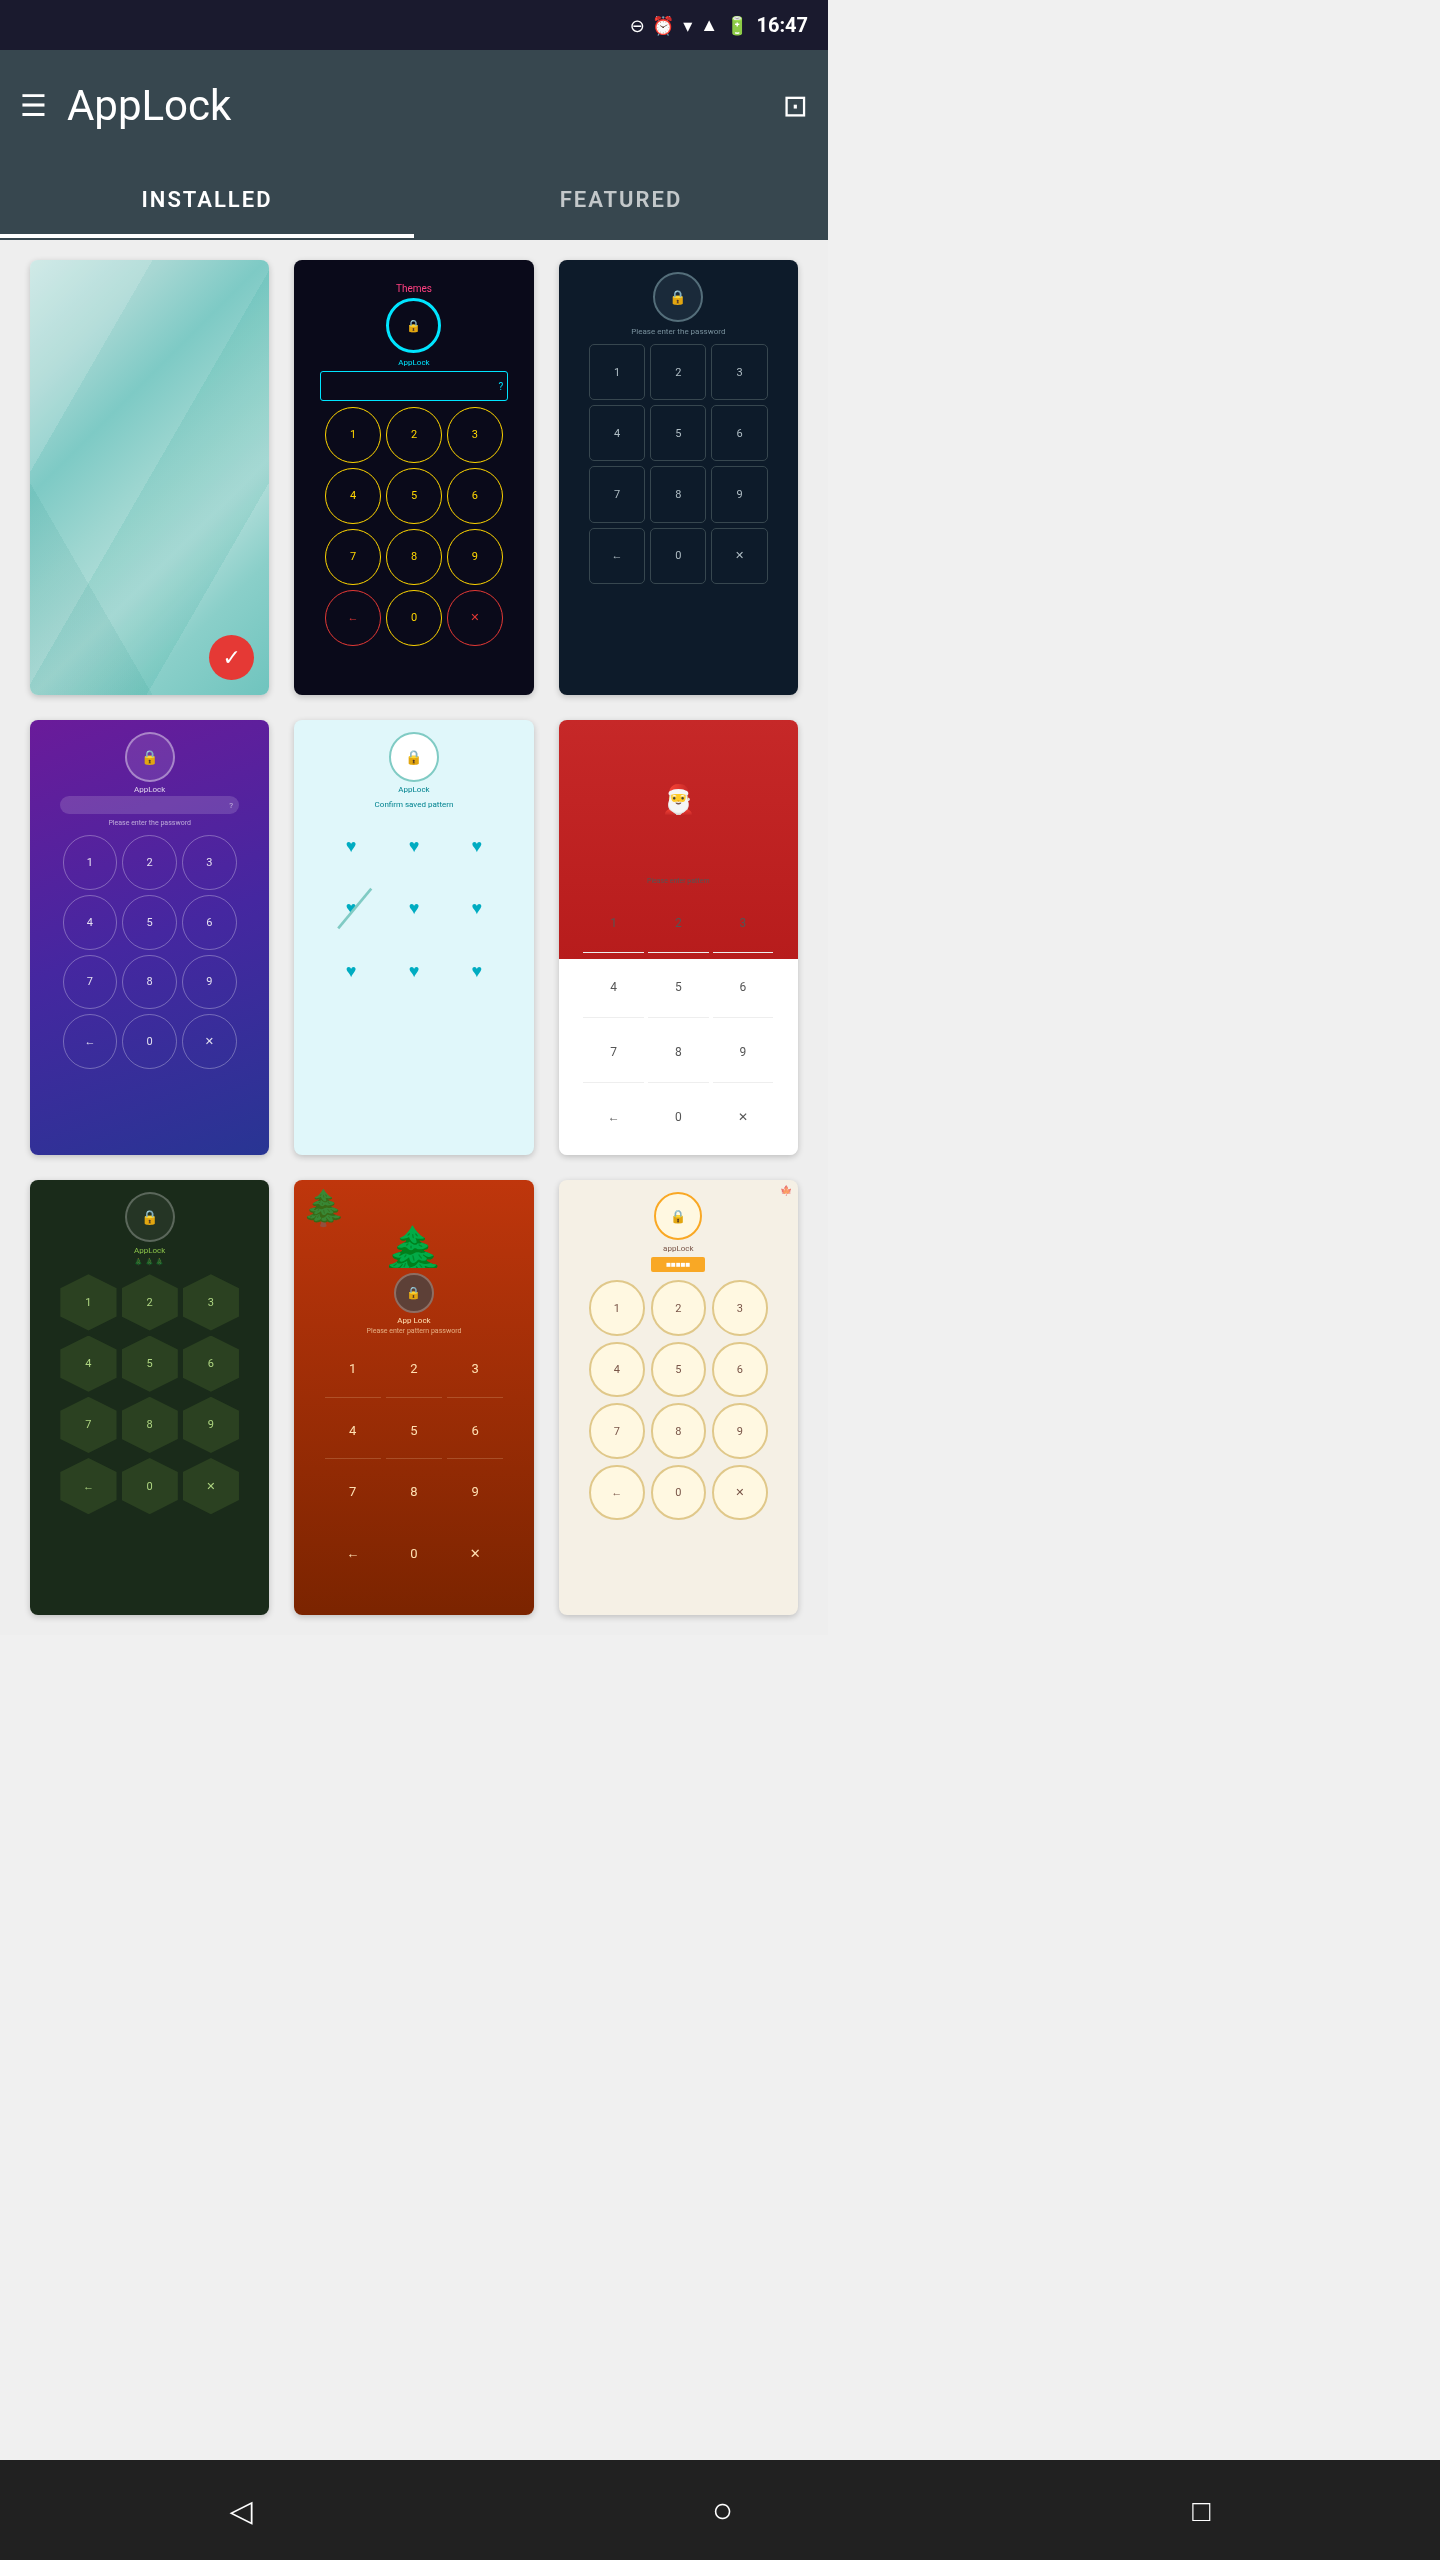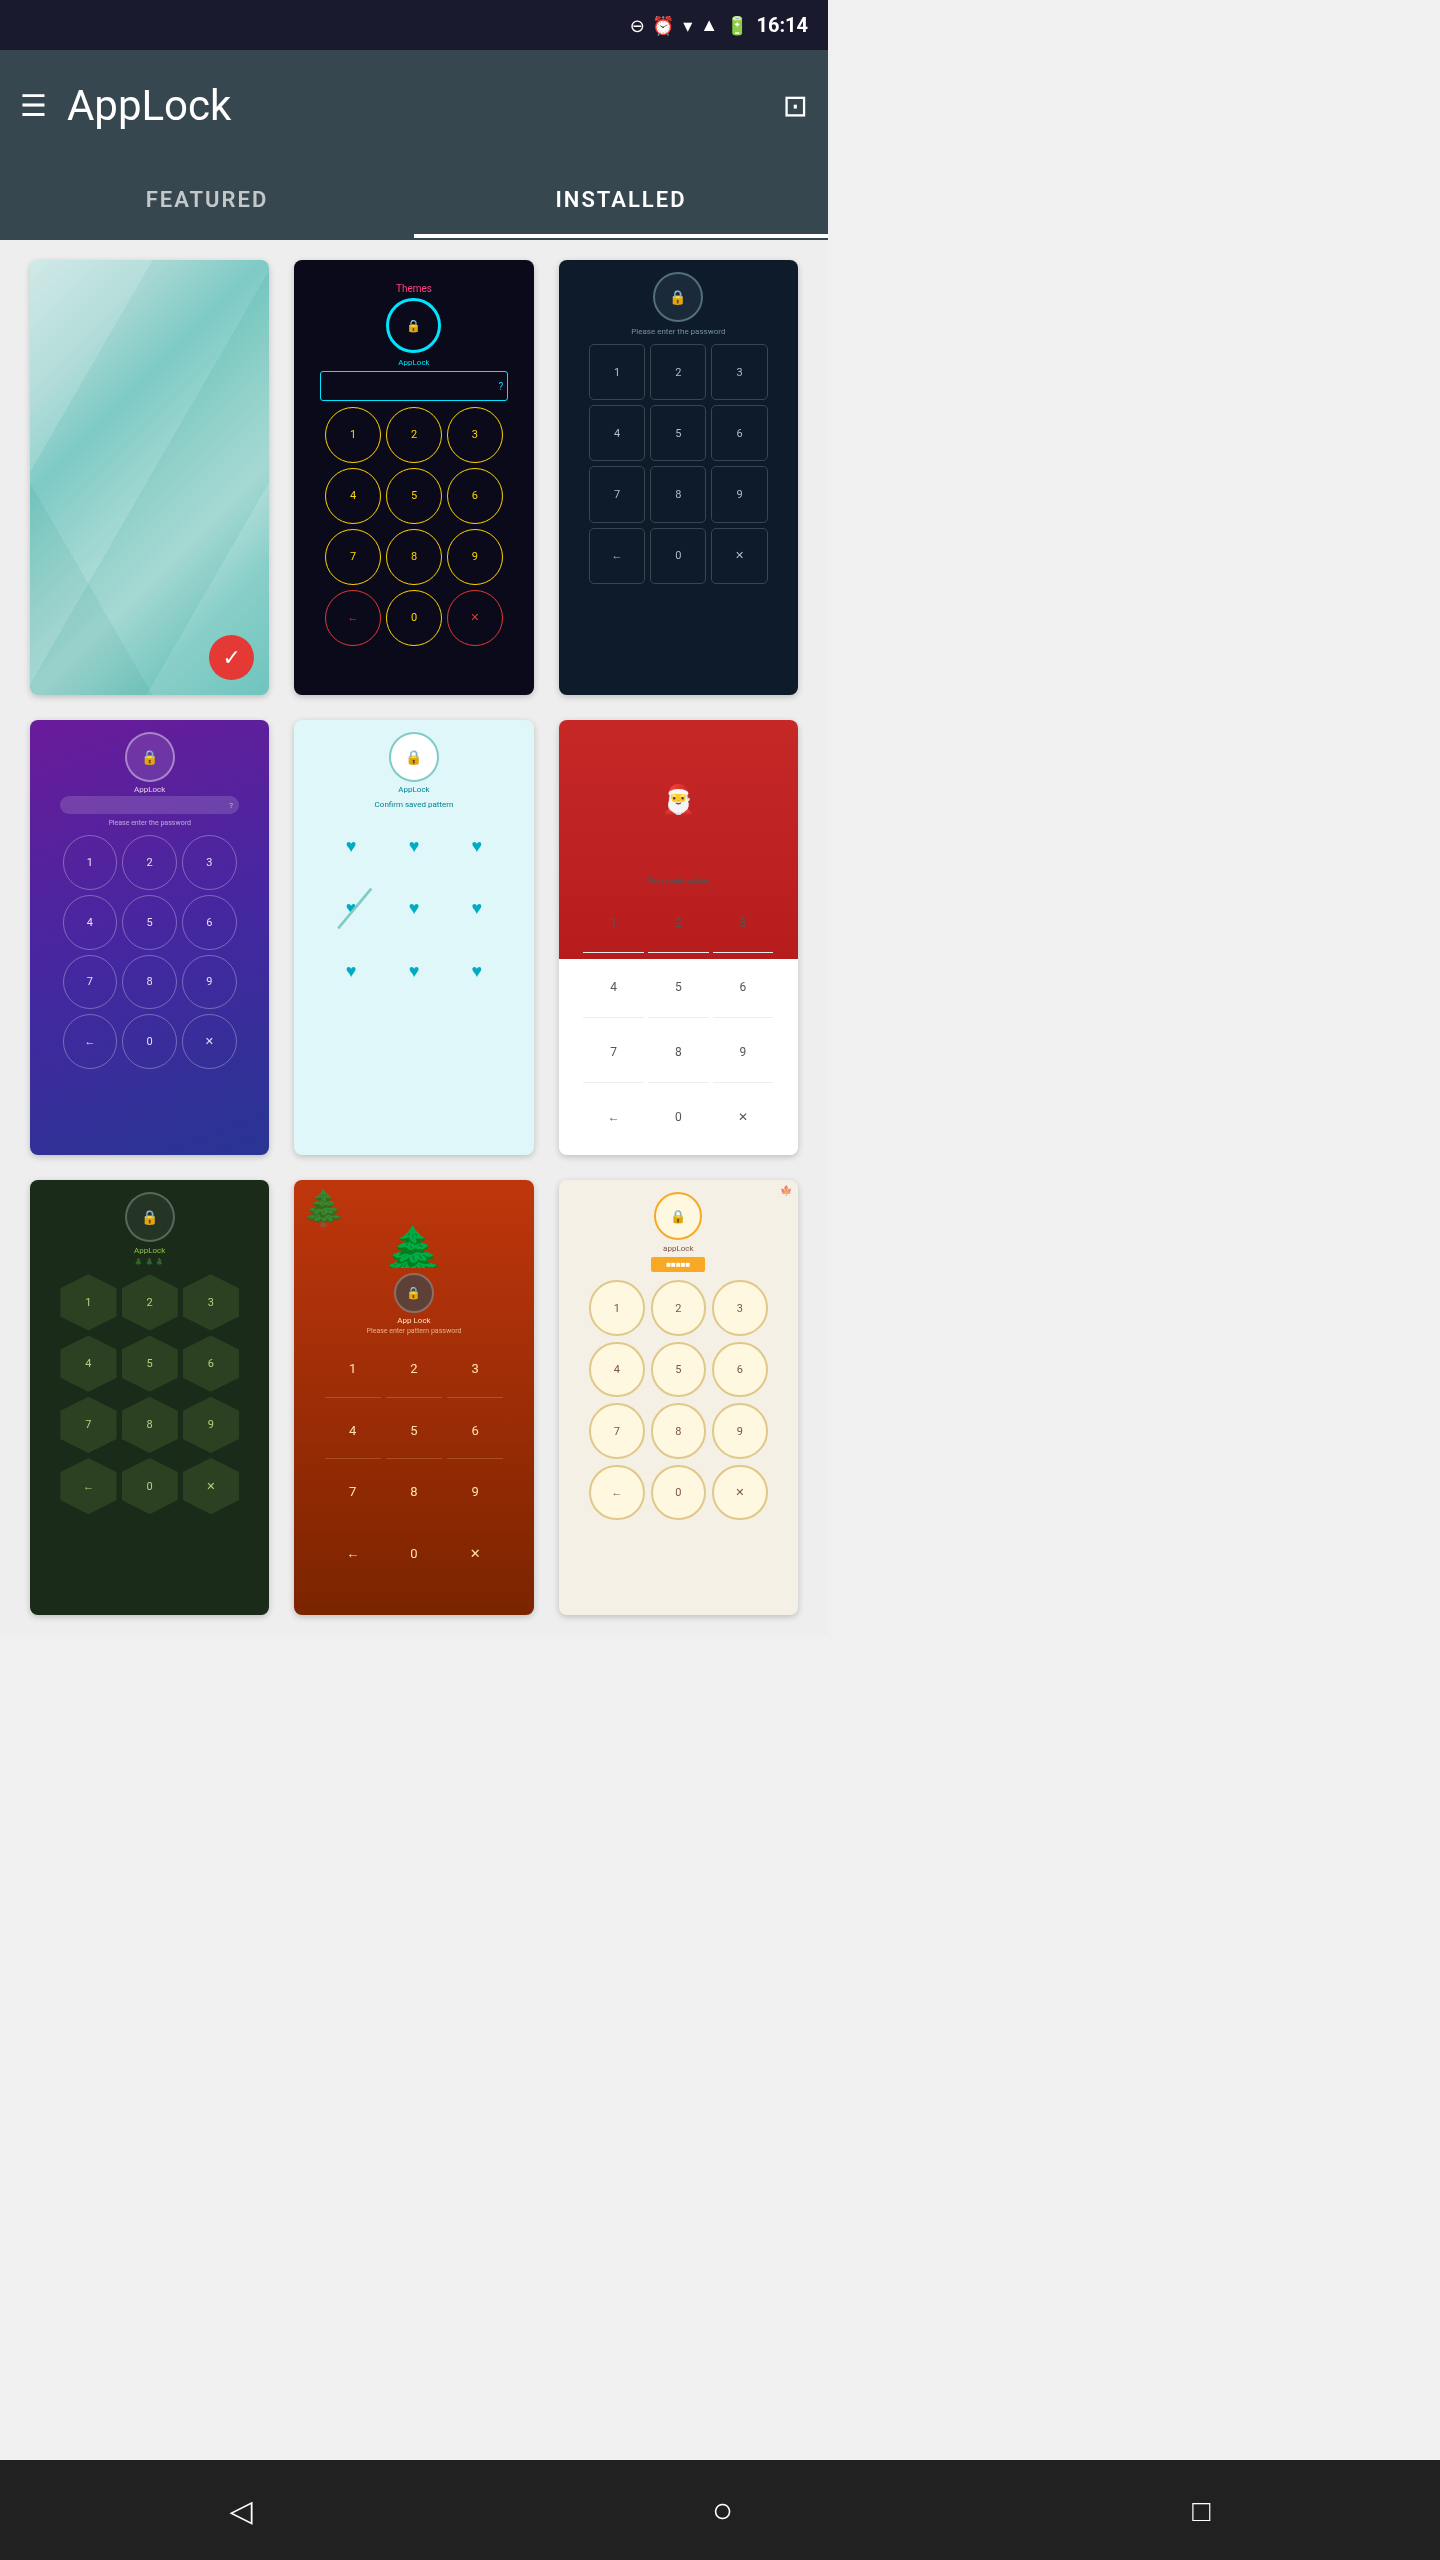--- a/index.html
+++ b/index.html
@@ -185,36 +185,36 @@
 </head>
 <body>
 
 <div class="status-bar">
   <div class="status-bar-icons">
     <span>⊖</span>
     <span>⏰</span>
     <span>▾</span>
     <span>▲</span>
     <span>🔋</span>
-    <span class="status-time">16:14</span>
+    <span class="status-time">16:47</span>
   </div>
 </div>
 
 <div class="app-bar">
   <span class="menu-icon">☰</span>
   <span class="app-title">AppLock</span>
   <span class="crop-icon">⊡</span>
 </div>
 
 <div class="tabs">
+  <div class="tab active">
+    <span>INSTALLED</span>
+  </div>
   <div class="tab">
     <span>FEATURED</span>
-  </div>
-  <div class="tab active">
-    <span>INSTALLED</span>
   </div>
 </div>
 
 <div class="theme-grid">
 
   <div class="theme-card" style="background: linear-gradient(135deg, #c8e6e3 0%, #a7d7d3 20%, #7ecac5 35%, #9dd6d0 50%, #b8e0dc 65%, #8acfc9 80%, #6fc4be 100%);">
     <div style="width:100%; height:100%; background: 
       linear-gradient(120deg, rgba(255,255,255,0.15) 25%, transparent 25%, transparent 50%, rgba(0,150,130,0.1) 50%, rgba(0,150,130,0.1) 75%, transparent 75%),
       linear-gradient(60deg, rgba(0,120,110,0.08) 25%, transparent 25%);
       position: relative;">

